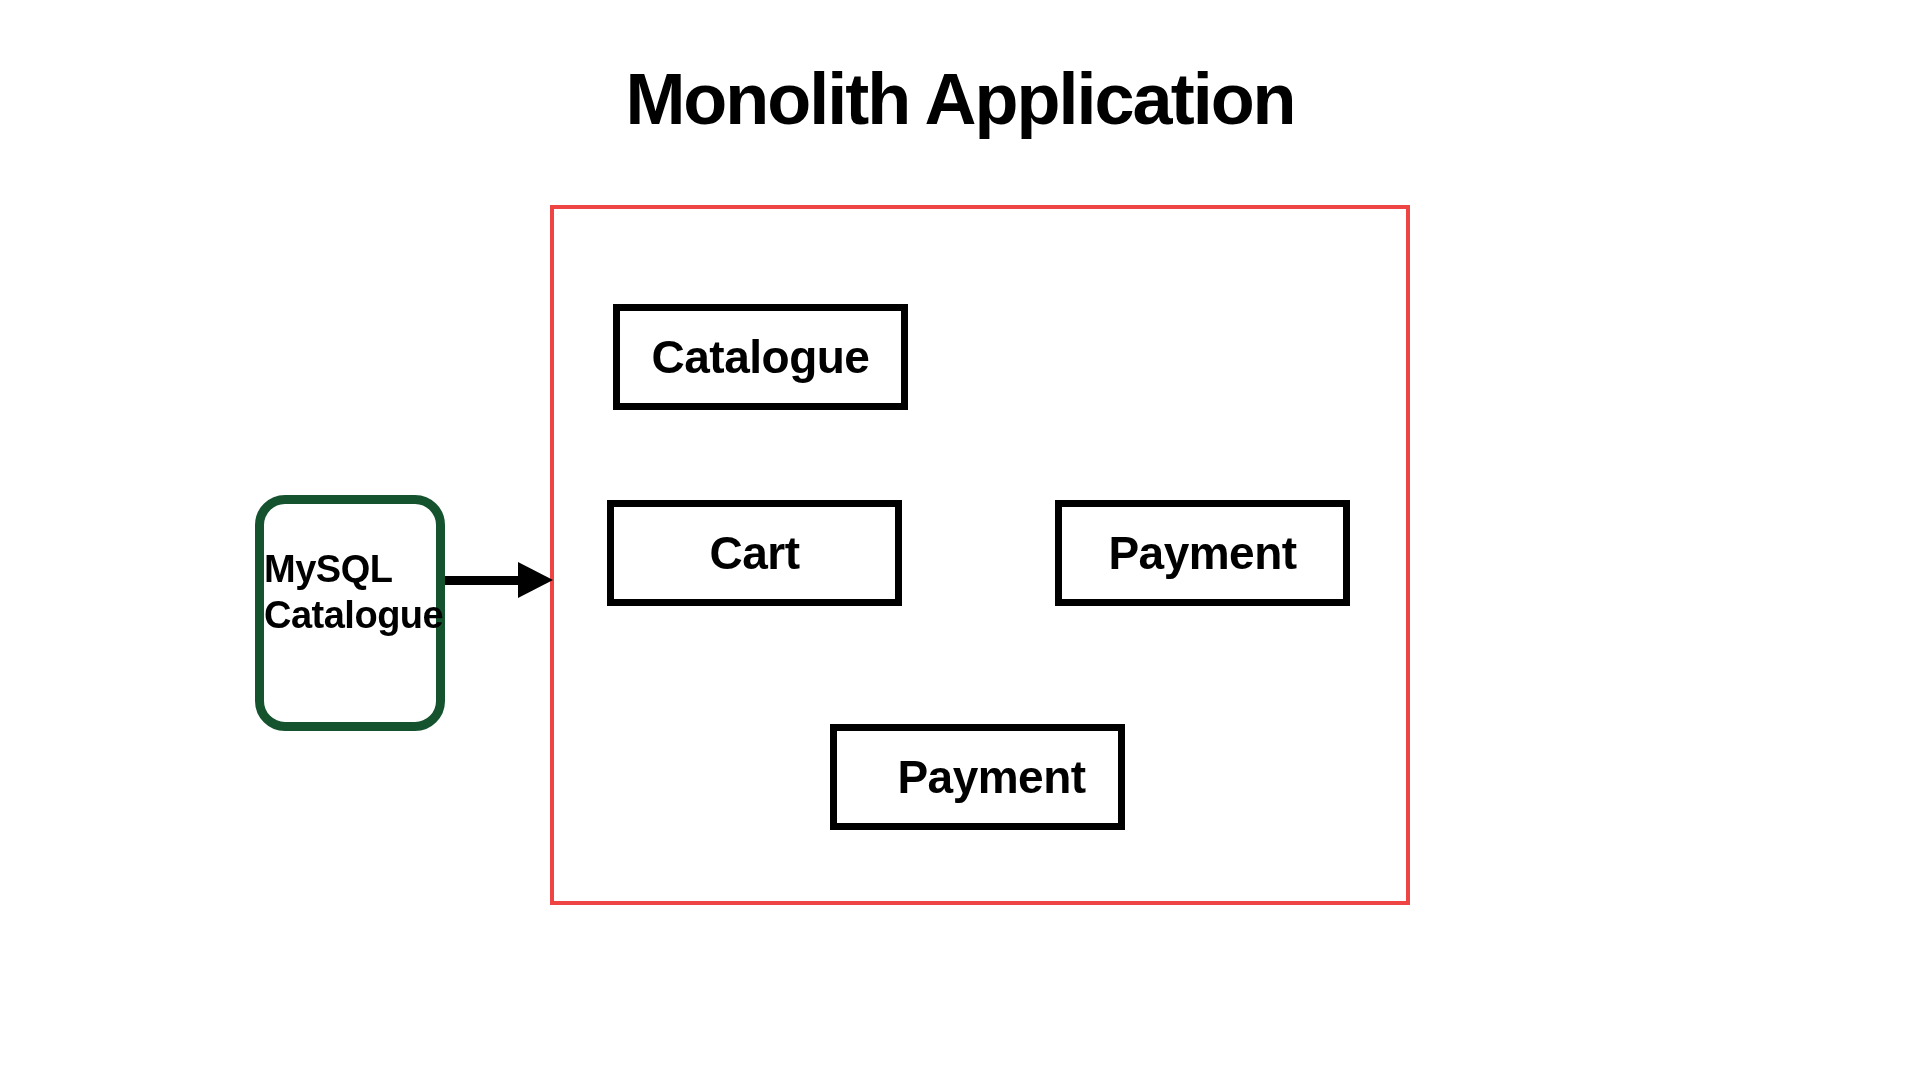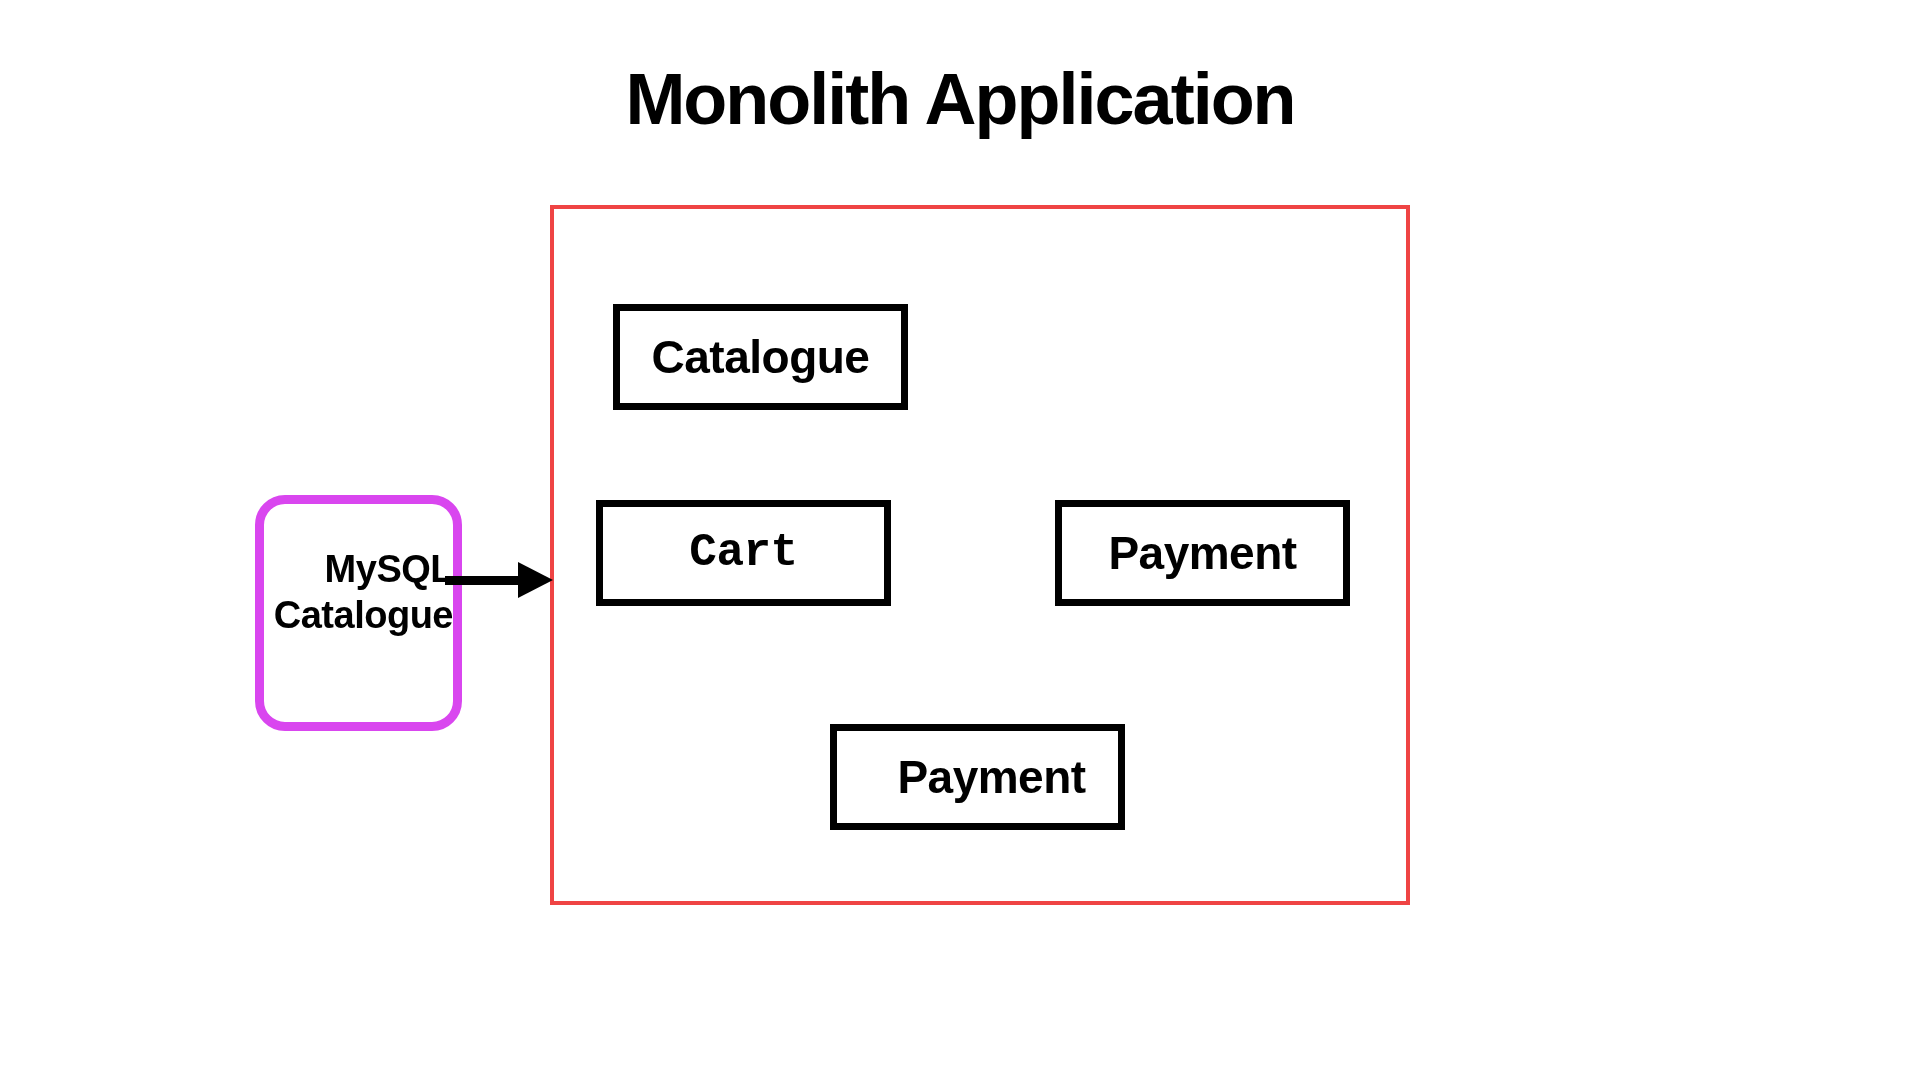--- a/index.html
+++ b/index.html
@@ -39,33 +39,33 @@
     display: flex;
     align-items: center;
     justify-content: center;
     font-size: 46px;
     font-weight: bold;
     color: #000000;
     letter-spacing: -0.5px;
   }
   .module.catalogue { left: 59px;  top: 95px;  }
   .module.user      { left: 501px; top: 95px;  }
-  .module.cart      { left: 42px;  top: 291px; font-family: Liberation Mono, monospace; }
+  .module.cart      { left: 53px;  top: 291px; }
   .module.orders    { left: 501px; top: 291px; }
   .module.payment   { left: 276px; top: 515px; padding-left: 28px; }
   .database {
     position: absolute;
     left: 255px; top: 495px;
-    width: 207px; height: 236px;
-    border: 9px solid #d946ef;
+    width: 190px; height: 236px;
+    border: 9px solid #14532d;
     border-radius: 30px;
     background: #ffffff;
     display: flex;
     flex-direction: column;
-    align-items: flex-end;
+    align-items: flex-start;
     justify-content: center;
     padding-bottom: 42px;
     text-align: center;
   }
   .database .db-line {
     font-size: 38px;
     font-weight: bold;
     line-height: 46px;
     color: #000000;
     letter-spacing: -0.5px;

